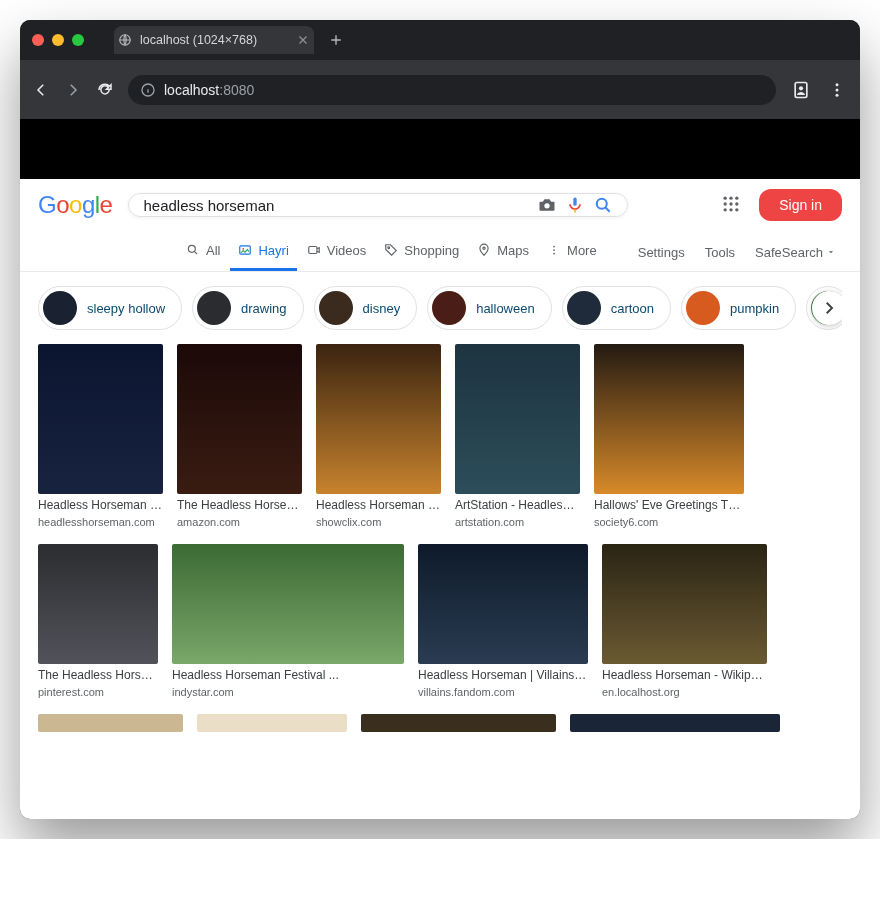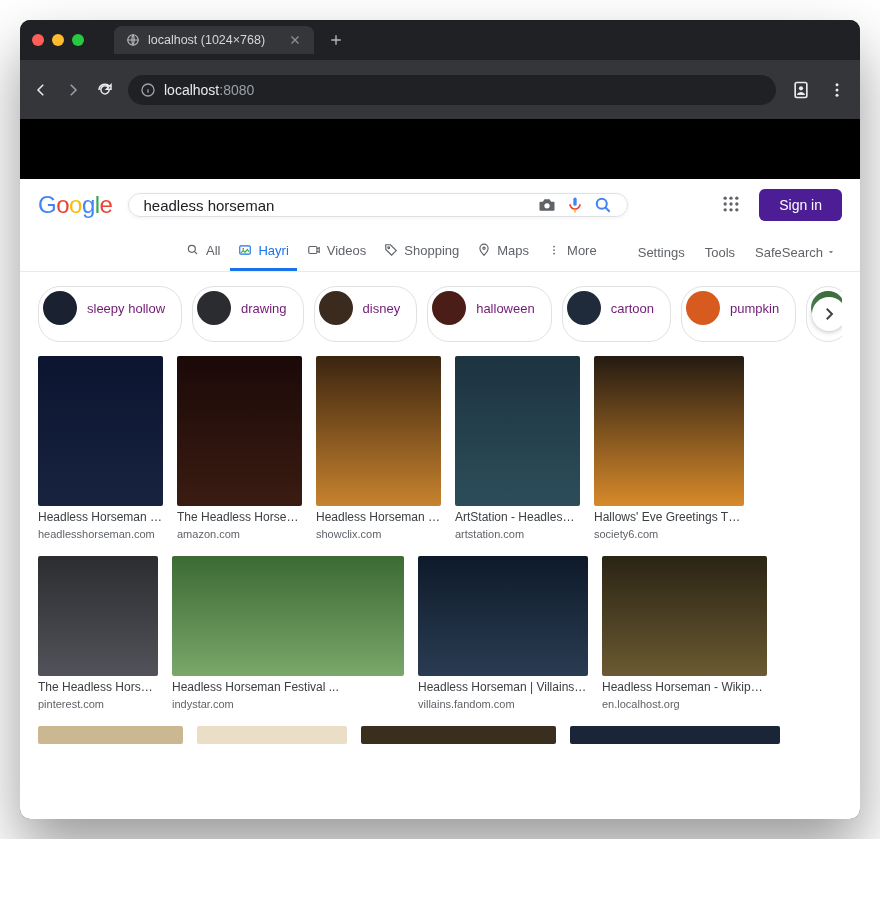--- a/index.html
+++ b/index.html
@@ -24,21 +24,21 @@
     align-items: center;
     padding: 0 12px;
     gap: 10px;
   }
   .traffic { display:flex; gap:8px; margin-right: 20px; }
   .dot { width:12px; height:12px; border-radius:50%; }
   .dot.r{background:#ff5f57;} .dot.y{background:#febc2e;} .dot.g{background:#28c840;}
   .tab {
     background:#35363a; color:#d6d6d6; font-size:12.5px;
     display:flex; align-items:center; gap:8px;
-    padding: 7px 12px; border-radius:8px 8px 0 0;
+    padding: 7px 4px; border-radius:8px 8px 0 0;
     min-width: 200px; position:relative;
   }
   .tab .globe{width:14px;height:14px;}
   .tab .tabclose{margin-left:auto;opacity:.7; width:14px;height:14px; display:flex;align-items:center;justify-content:center;}
   .newtab{color:#bbb;width:24px;height:24px;display:flex;align-items:center;justify-content:center;border-radius:50%;}
   .chromebar {
     height: 59px; background:#35363a; display:flex; align-items:center; padding:0 12px; gap:14px;
   }
   .chromebar .nav-icn{width:18px;height:18px;color:#9aa0a6;display:flex;align-items:center;justify-content:center;}
   .nav-icn.on{color:#e8eaed;}
@@ -63,29 +63,29 @@
   .glogo span:nth-child(6){color:#EA4335;}
   .searchbox{
     flex:1; max-width:500px; height:24px; border:1px solid #dfe1e5; border-radius:22px;
     display:flex;align-items:center;padding:0 14px;gap:8px;font-size:15px;color:#202124;
     box-shadow:0 1px 4px rgba(0,0,0,.06);
   }
   .searchbox input{border:none;outline:none;flex:1;font-size:15px;color:#202124;background:transparent;}
   .sicn{width:20px;height:20px;display:flex;align-items:center;justify-content:center;}
   .headright{margin-left:auto;display:flex;align-items:center;gap:16px;}
   .apps-icn{width:22px;height:22px;color:#5f6368;}
-  .signin{background:#4c1d95;color:#fff;font-size:14px;font-weight:500;padding:8px 20px;border-radius:6px;border:none;}
+  .signin{background:#ef4444;color:#fff;font-size:14px;font-weight:500;padding:8px 20px;border-radius:12px;border:none;}
   .tabsrow{display:flex;align-items:center;gap:2px;margin-top:12px;padding-left:140px;font-size:13px;color:#5f6368;}
   .gtab{display:flex;align-items:center;gap:5px;padding:10px 8px;border-bottom:3px solid transparent;}
   .gtab.active{color:#1a73e8;border-bottom-color:#1a73e8;}
   .gtab .ticon{width:15px;height:15px;}
   .tabright{margin-left:auto;display:flex;align-items:center;gap:20px;padding-right:6px;}
   .tabsrow-border{border-bottom:1px solid #ebebeb;margin:0 -18px;}
   .chips{display:flex;gap:10px;padding:14px 0 14px 0;position:relative;overflow:hidden;}
-  .chip{display:flex;align-items:center;gap:10px;border:1px solid #dfe1e5;border-radius:22px;padding:4px 16px 16px 4px;font-size:13px;color:#701a75;white-space:nowrap;}
+  .chip{display:flex;align-items:center;gap:10px;border:1px solid #dfe1e5;border-radius:22px;padding:4px 16px 4px 4px;font-size:13px;color:#0c4a6e;white-space:nowrap;}
   .cimg{width:34px;height:34px;border-radius:50%;background:#333;flex-shrink:0;}
   .chiparrow{position:absolute;right:-4px;top:50%;transform:translateY(-50%);width:34px;height:34px;border-radius:50%;background:#fff;box-shadow:0 1px 5px rgba(0,0,0,.25);display:flex;align-items:center;justify-content:center;}
 
   .resultsrow{display:flex;gap:14px;margin-bottom:16px;}
   .rescard{display:flex;flex-direction:column;gap:4px;font-size:12px;flex-shrink:0;}
   .resimg{background:#252730;border-radius:2px;}
   .restitle{color:#3c4043;white-space:nowrap;overflow:hidden;text-overflow:ellipsis;}
   .resdom{color:#5f6368;font-size:11px;}
 
   

